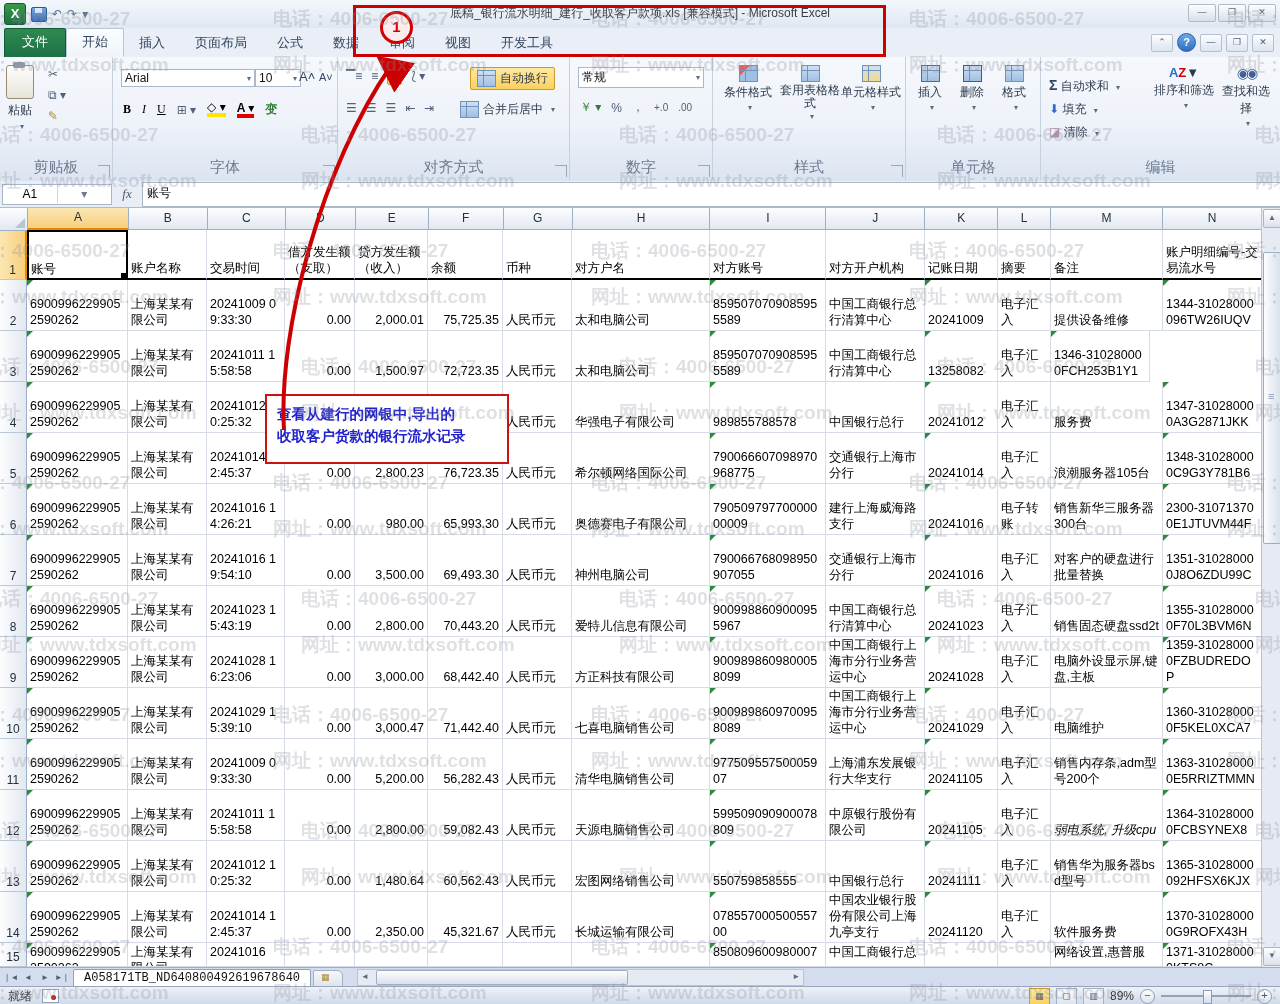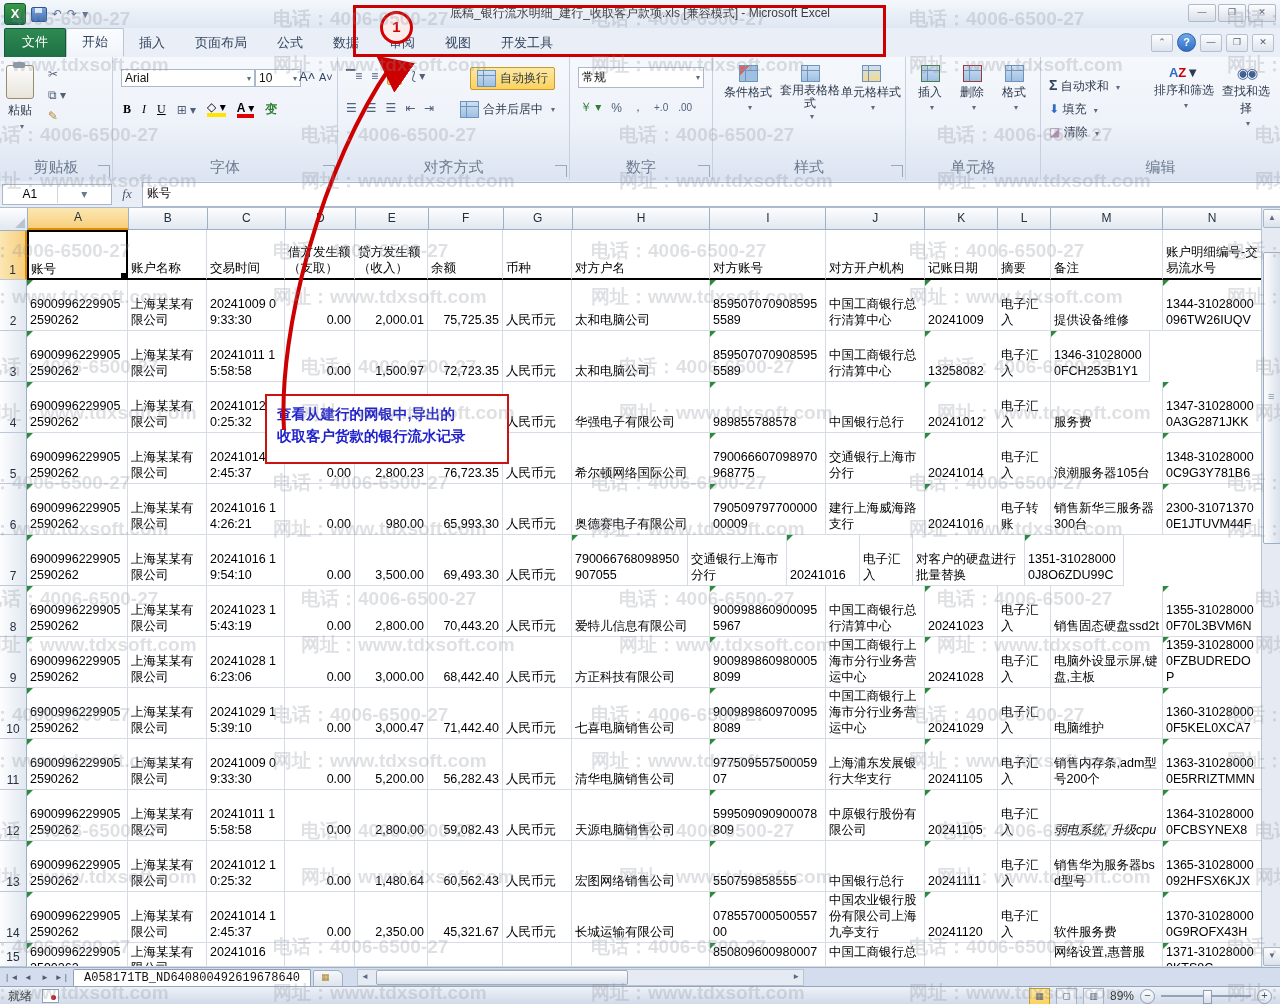--- a/index.html
+++ b/index.html
@@ -644,20 +644,23 @@
         </div>
         <div class="cell num" style="width: 73px;">
           <span>3,500.00</span>
         </div>
         <div class="cell num" style="width: 75px;">
           <span>69,493.30</span>
         </div>
         <div class="cell" style="width: 69px;">
           <span>人民币元</span>
         </div>
+        <div class="cell" style="width: 138px;">
+          <span>神州电脑公司</span>
+        </div>
         <div class="cell" style="width: 116px;">
           <i class="tri"></i>
           <span>790066768098950907055</span>
         </div>
         <div class="cell" style="width: 99px;">
           <span>交通银行上海市分行</span>
         </div>
         <div class="cell" style="width: 73px;">
           <i class="tri"></i>
           <span>20241016</span>

